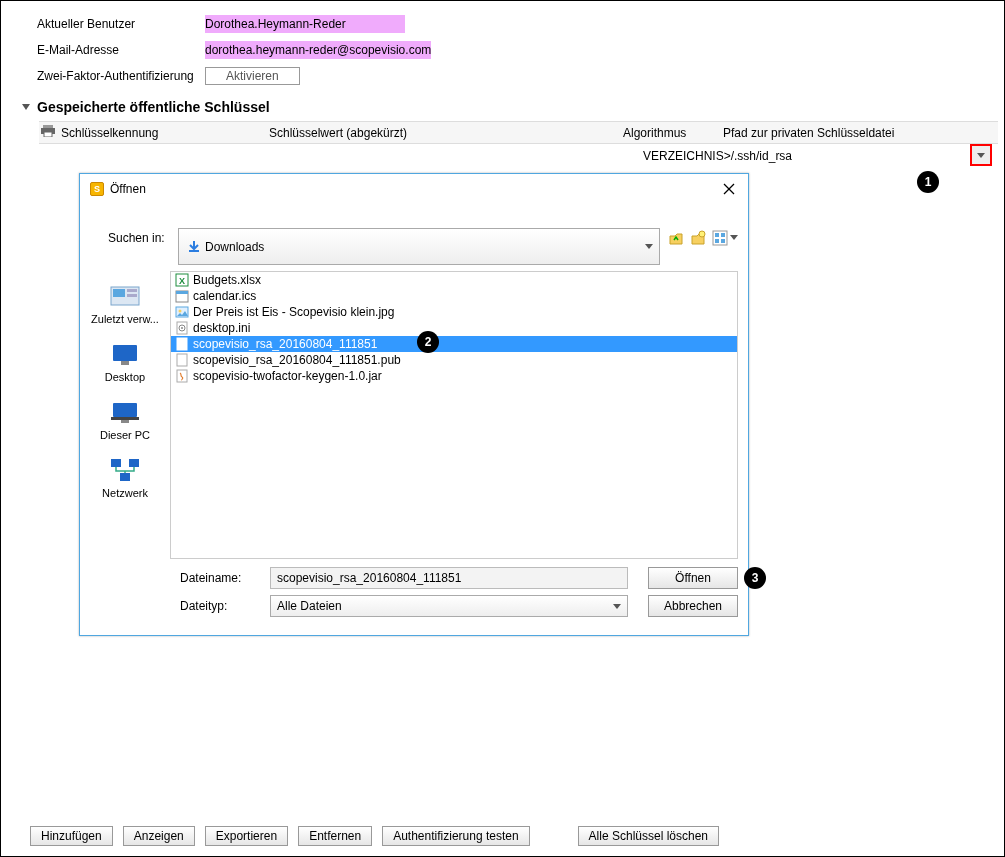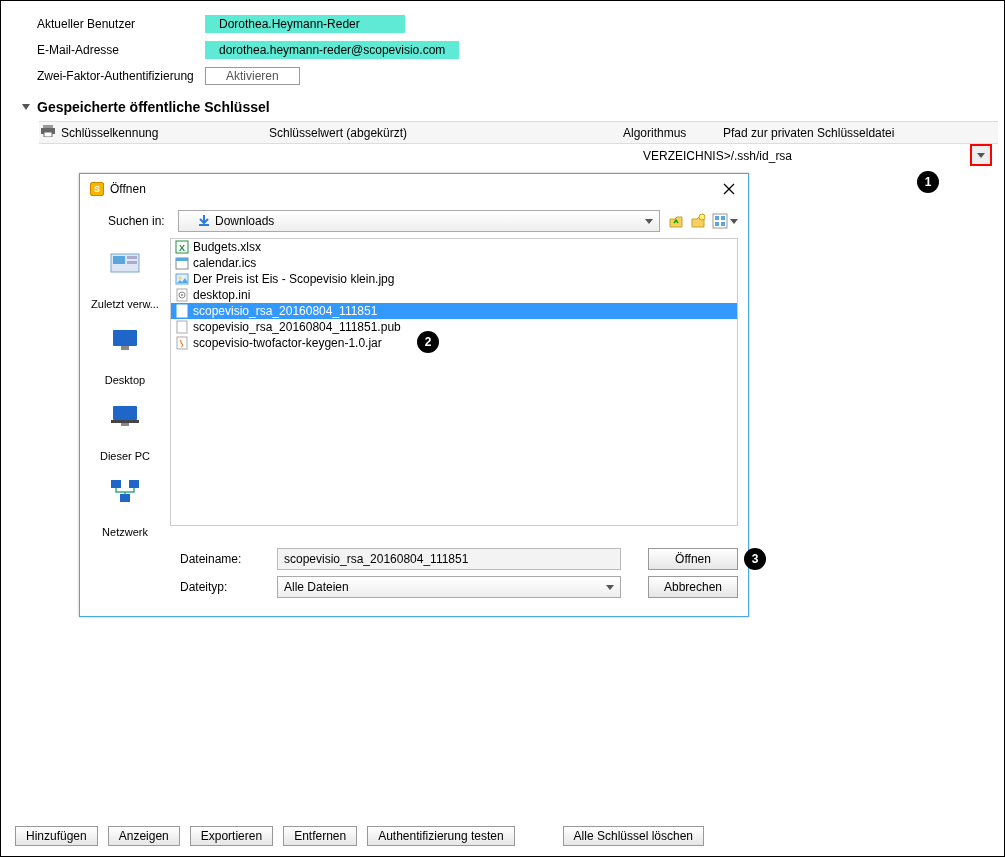--- a/index.html
+++ b/index.html
@@ -1,21 +1,21 @@
 <!DOCTYPE html>
 <html><head>
 <meta charset="utf-8">
 <style>
 * { box-sizing: border-box; margin: 0; padding: 0; }
 body { font-family: "Segoe UI", Tahoma, sans-serif; font-size: 12px; background: #fff; color: #000; }
 .outer { width: 1005px; height: 857px; border: 1px solid #000; position: relative; background: #fff; }
 
 .form-row { display: flex; align-items: center; margin: 8px 0 0 36px; }
 .form-label { width: 168px; font-size: 12px; }
-.form-value { background: #5eead4; padding: 2px 14px; min-width: 200px; display: inline-block; }
+.form-value { background: #f0abfc; padding: 2px 0; min-width: 200px; display: inline-block; }
 .form-btn { border: 1px solid #999; background: #fff; padding: 1px 20px; font-size: 12px; color: #555; }
 
 .section-header { display: flex; align-items: center; margin: 14px 0 6px 22px; }
 .tri { width: 0; height: 0; border-top: 4px solid transparent; border-bottom: 4px solid transparent; border-left: 6px solid #555; transform: rotate(90deg); margin-right: 8px; }
 .section-title { font-weight: bold; font-size: 14px; }
 
 .grid-header { display: flex; align-items: center; background: #f6f6f6; border-top: 1px solid #ddd; border-bottom: 1px solid #ddd; margin-left: 38px; margin-right: 6px; padding: 3px 0; }
 .grid-icon { width: 18px; text-align: center; color: #555; }
 .gh1 { width: 212px; padding-left: 4px; }
 .gh2 { width: 354px; }
@@ -32,44 +32,44 @@
 .badge { width: 22px; height: 22px; border-radius: 50%; background: #000; color: #fff; display: flex; align-items: center; justify-content: center; font-size: 12px; font-weight: bold; position: absolute; }
 
 .dialog { position: absolute; left: 78px; top: 172px; width: 670px; border: 1px solid #50a7e0; background: #fff; box-shadow: 0 0 2px rgba(0,0,0,.3); }
 .dialog-title { display: flex; align-items: center; padding: 6px 10px; }
 .dialog-title .logo { width: 14px; height: 14px; background: #f7b500; border: 1px solid #cc8800; margin-right: 6px; border-radius: 2px; display:flex; align-items:center; justify-content:center; color:#fff; font-size:9px; font-weight:bold;}
 .dialog-title .txt { flex: 1; font-size: 12px; }
 .dialog-close { width: 18px; height: 18px; display: flex; align-items: center; justify-content: center; cursor: pointer; font-size: 16px; }
 
 .search-row { display: flex; align-items: center; padding: 6px 10px 6px 28px; }
 .search-label { width: 70px; }
-.search-select { flex: 1; height: 22px; border: 1px solid #aaa; background: linear-gradient(#fff,#eee); display: flex; align-items: center; padding: 0 18px; position: relative; }
+.search-select { flex: 1; height: 37px; border: 1px solid #aaa; background: linear-gradient(#fff,#eee); display: flex; align-items: center; padding: 0 8px; position: relative; margin-top: 18px; }
 .dl-icon { width: 14px; height: 14px; margin-right: 4px; }
 .search-select .arrow { position: absolute; right: 6px; }
 .toolbar-icons { display: flex; gap: 6px; margin-left: 8px; align-items:center; }
 .tb-icon { width: 16px; height: 16px; }
 
 .dialog-body { display: flex; }
 .places { width: 90px; display: flex; flex-direction: column; align-items: center; padding: 6px 0; gap: 6px; }
-.place { display: flex; flex-direction: column; align-items: center; gap: 20px; font-size: 11px; text-align: center; width: 80px; cursor:pointer; padding:4px 0;}
+.place { display: flex; flex-direction: column; align-items: center; gap: 2px; font-size: 11px; text-align: center; width: 80px; cursor:pointer; padding:4px 0;}
 .place .pic { width: 36px; height: 30px; }
 
 .file-pane { flex: 1; border: 1px solid #ccc; margin: 0 10px 8px 0; height: 288px; background: #fff; overflow: hidden; }
 .file-item { display: flex; align-items: center; padding: 1px 4px; gap: 4px; font-size: 12px; cursor:pointer; }
 .file-item.selected { background: #3399ff; color: #fff; }
 .fi-icon { width: 14px; height: 14px; flex-shrink: 0; }
 
 .bottom-rows { padding: 0 10px 12px 100px; }
-.br { display: flex; align-items: center; gap: 27px; margin-bottom: 6px; }
+.br { display: flex; align-items: center; gap: 20px; margin-bottom: 6px; }
 .br-label { width: 70px; }
 .br-input { flex: 1; height: 22px; border: 1px solid #bbb; background: #f3f3f3; padding: 0 6px; display:flex; align-items:center; }
 .br-select { flex: 1; height: 22px; border: 1px solid #aaa; background: linear-gradient(#fff,#eee); padding: 0 6px; display:flex; align-items:center; position:relative;}
 .br-btn { width: 90px; height: 22px; border: 1px solid #999; background: linear-gradient(#fff,#e6e6e6); font-size: 12px; }
 
-.footer { position: absolute; bottom: 10px; left: 14px; right: 14px; display: flex; gap: 10px; }
+.footer { position: absolute; bottom: 10px; left: 29px; right: 14px; display: flex; gap: 10px; }
 .footer .gap { width: 28px; }
 .fbtn { border: 1px solid #999; background: linear-gradient(#fff,#e6e6e6); padding: 2px 10px; font-size: 12px; }
 </style>
 </head>
 <body>
 
 <div class="outer">
   <div class="form-row" style="margin-top:14px;">
     <div class="form-label">Aktueller Benutzer</div>
     <div class="form-value">Dorothea.Heymann-Reder</div>

